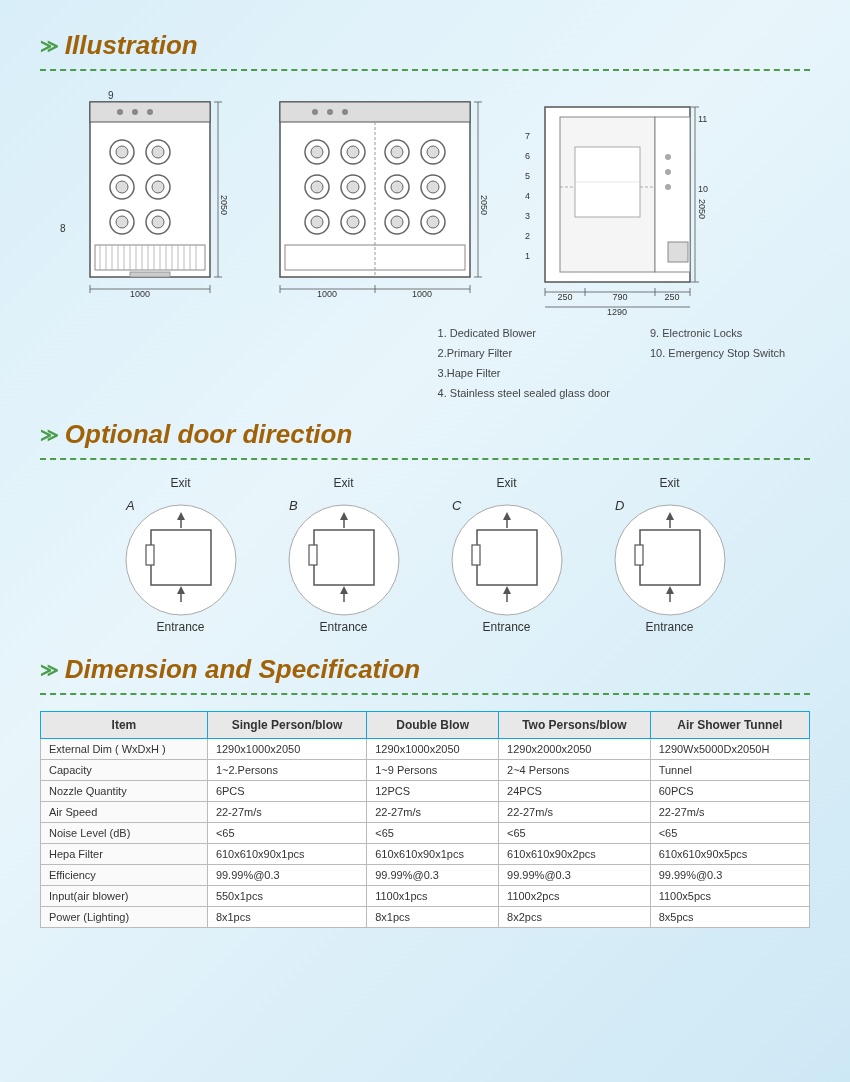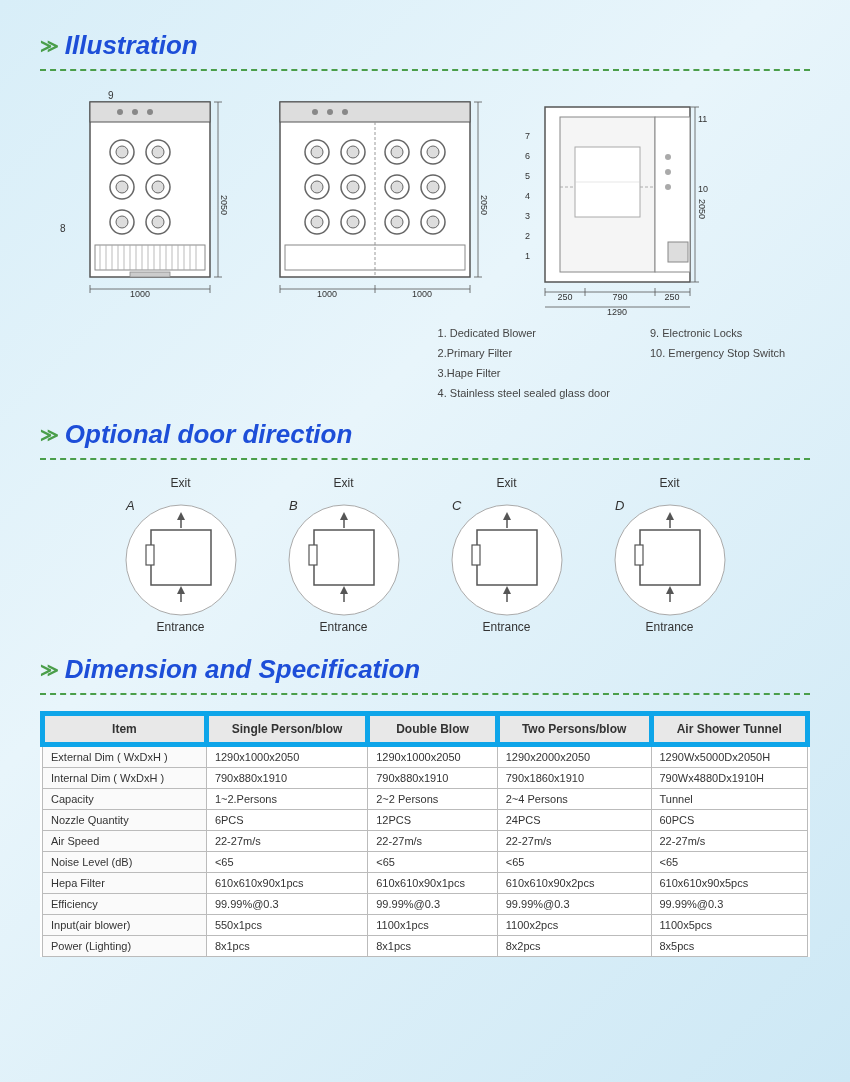--- a/index.html
+++ b/index.html
@@ -18,21 +18,21 @@
       align-items: center;
       margin-bottom: 8px;
     }
     .section-chevron {
       color: #4a9e4a;
       font-size: 18px;
       font-weight: bold;
       margin-right: 6px;
     }
     .section-title {
-      color: #1d4ed8;
+      color: #a16207;
       font-size: 26px;
       font-weight: bold;
       font-style: italic;
     }
     .section-divider {
       border: none;
       border-top: 2px dashed #4a9e4a;
       margin-bottom: 16px;
     }
 
@@ -99,21 +99,21 @@
     }
     .spec-table {
       width: 100%;
       border-collapse: collapse;
       border: 1px solid #999;
       background: white;
       font-size: 11px;
     }
     .spec-table th {
       background: #f0f0f0;
-      border: 5px solid #0ea5e9;
+      border: 1px solid #0ea5e9;
       padding: 6px 8px;
       text-align: center;
       font-weight: bold;
       font-size: 12px;
     }
     .spec-table td {
       border: 1px solid #bbb;
       padding: 4px 8px;
       text-align: left;
       margin-left: 12px;
@@ -414,30 +414,23 @@
     </thead>
     <tbody id="spec-tbody">
     <tr>
           <td>External Dim ( WxDxH )</td>
           <td>1290x1000x2050</td>
           <td>1290x1000x2050</td>
           <td>1290x2000x2050</td>
           <td>1290Wx5000Dx2050H</td>
         </tr>
         <tr>
-          <td>Internal Dim  ( WxDxH )</td>
-          <td>790x880x1910</td>
-          <td>790x880x1910</td>
-          <td>790x1860x1910</td>
-          <td>790Wx4880Dx1910H</td>
-        </tr>
-        <tr>
           <td>Capacity</td>
           <td>1~2.Persons</td>
-          <td>2~2 Persons</td>
+          <td>1~9 Persons</td>
           <td>2~4 Persons</td>
           <td>Tunnel</td>
         </tr>
         <tr>
           <td>Nozzle Quantity</td>
           <td>6PCS</td>
           <td>12PCS</td>
           <td>24PCS</td>
           <td>60PCS</td>
         </tr>

